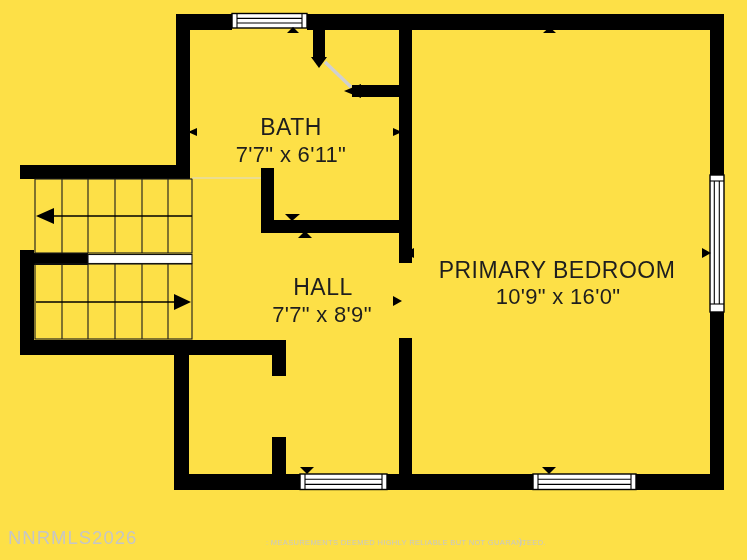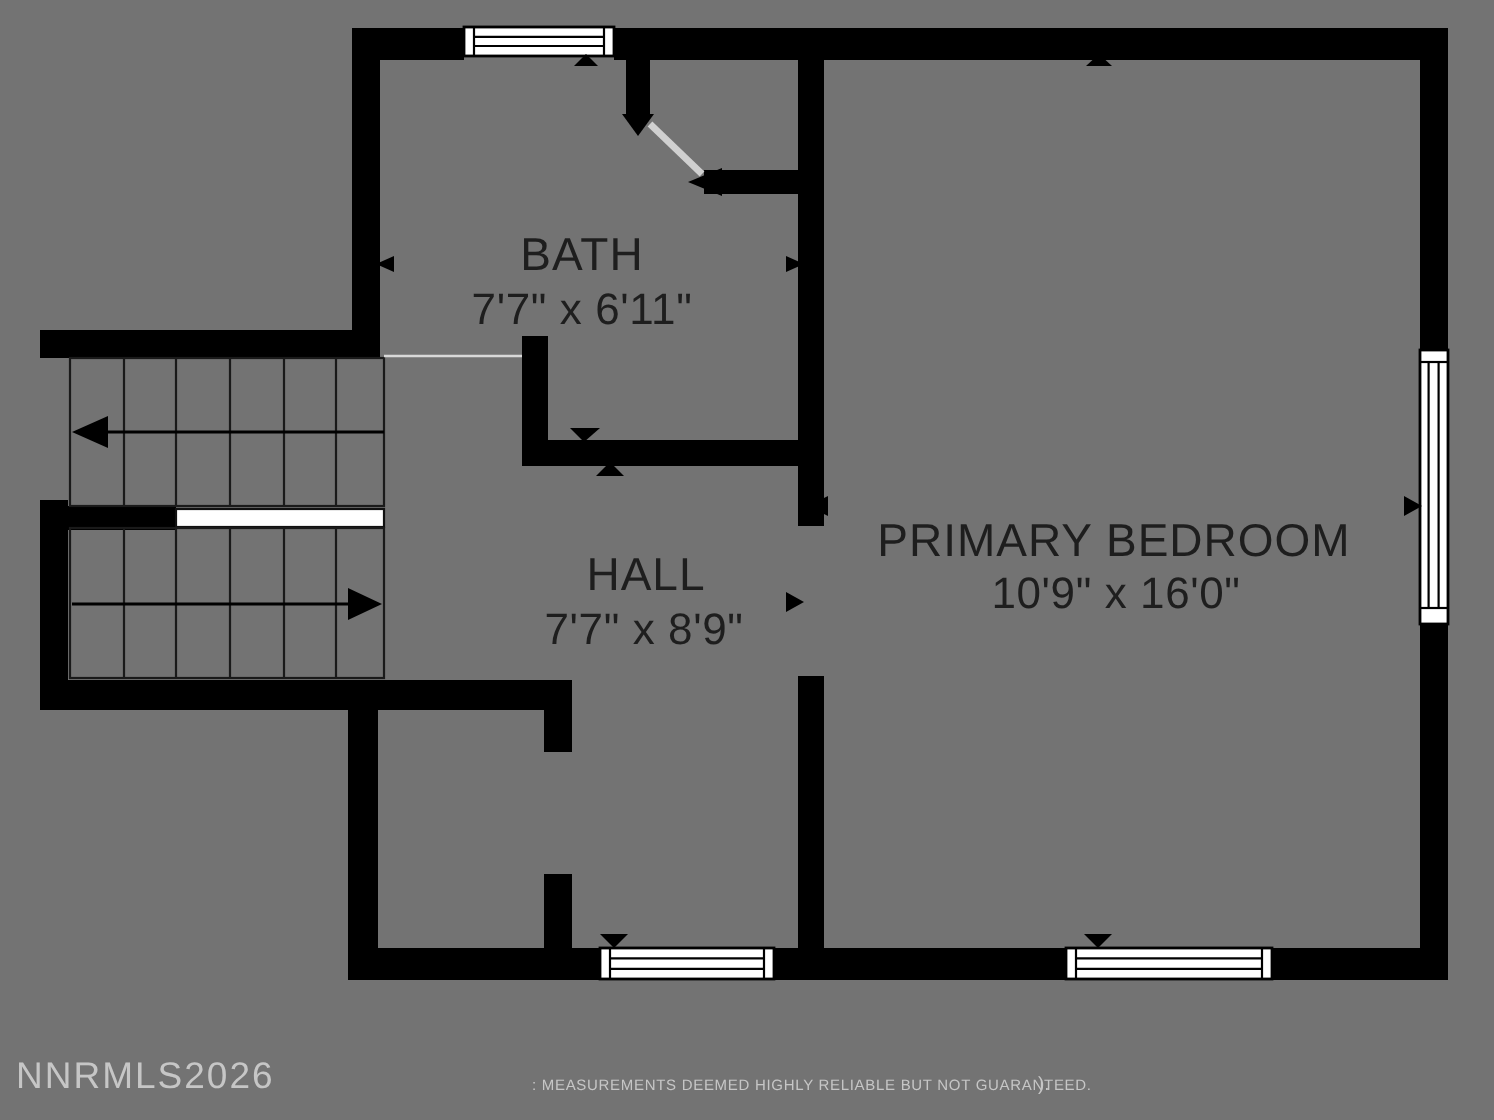--- a/index.html
+++ b/index.html
@@ -1,16 +1,16 @@
 <!DOCTYPE html>
 <html><head>
 <meta charset="utf-8">
 <style>
   html,body{margin:0;padding:0;background:#ffffff;}
-  .page{position:relative;width:747px;height:560px;background:#737373;overflow:hidden;}
+  .page{position:relative;width:747px;height:560px;background:#fde047;overflow:hidden;}
   svg text{font-family:"Liberation Sans","DejaVu Sans",sans-serif;}
   .room-label{font-size:23px;letter-spacing:0.5px;}
   .room-dims{font-size:22px;letter-spacing:0.3px;}
   .mid{text-anchor:middle;}
   .wm-mls{font-size:18.5px;letter-spacing:1px;}
   .wm-disclaimer{font-size:7.5px;letter-spacing:0.35px;}
   .wm-stray{font-size:9.5px;}
   .thin{stroke:#1a1a1a;stroke-width:1.1;fill:none;}
   .rail{fill:#ffffff;stroke:#111111;stroke-width:1.1;}
   .win{fill:#ffffff;stroke:#000000;stroke-width:1.4;}

